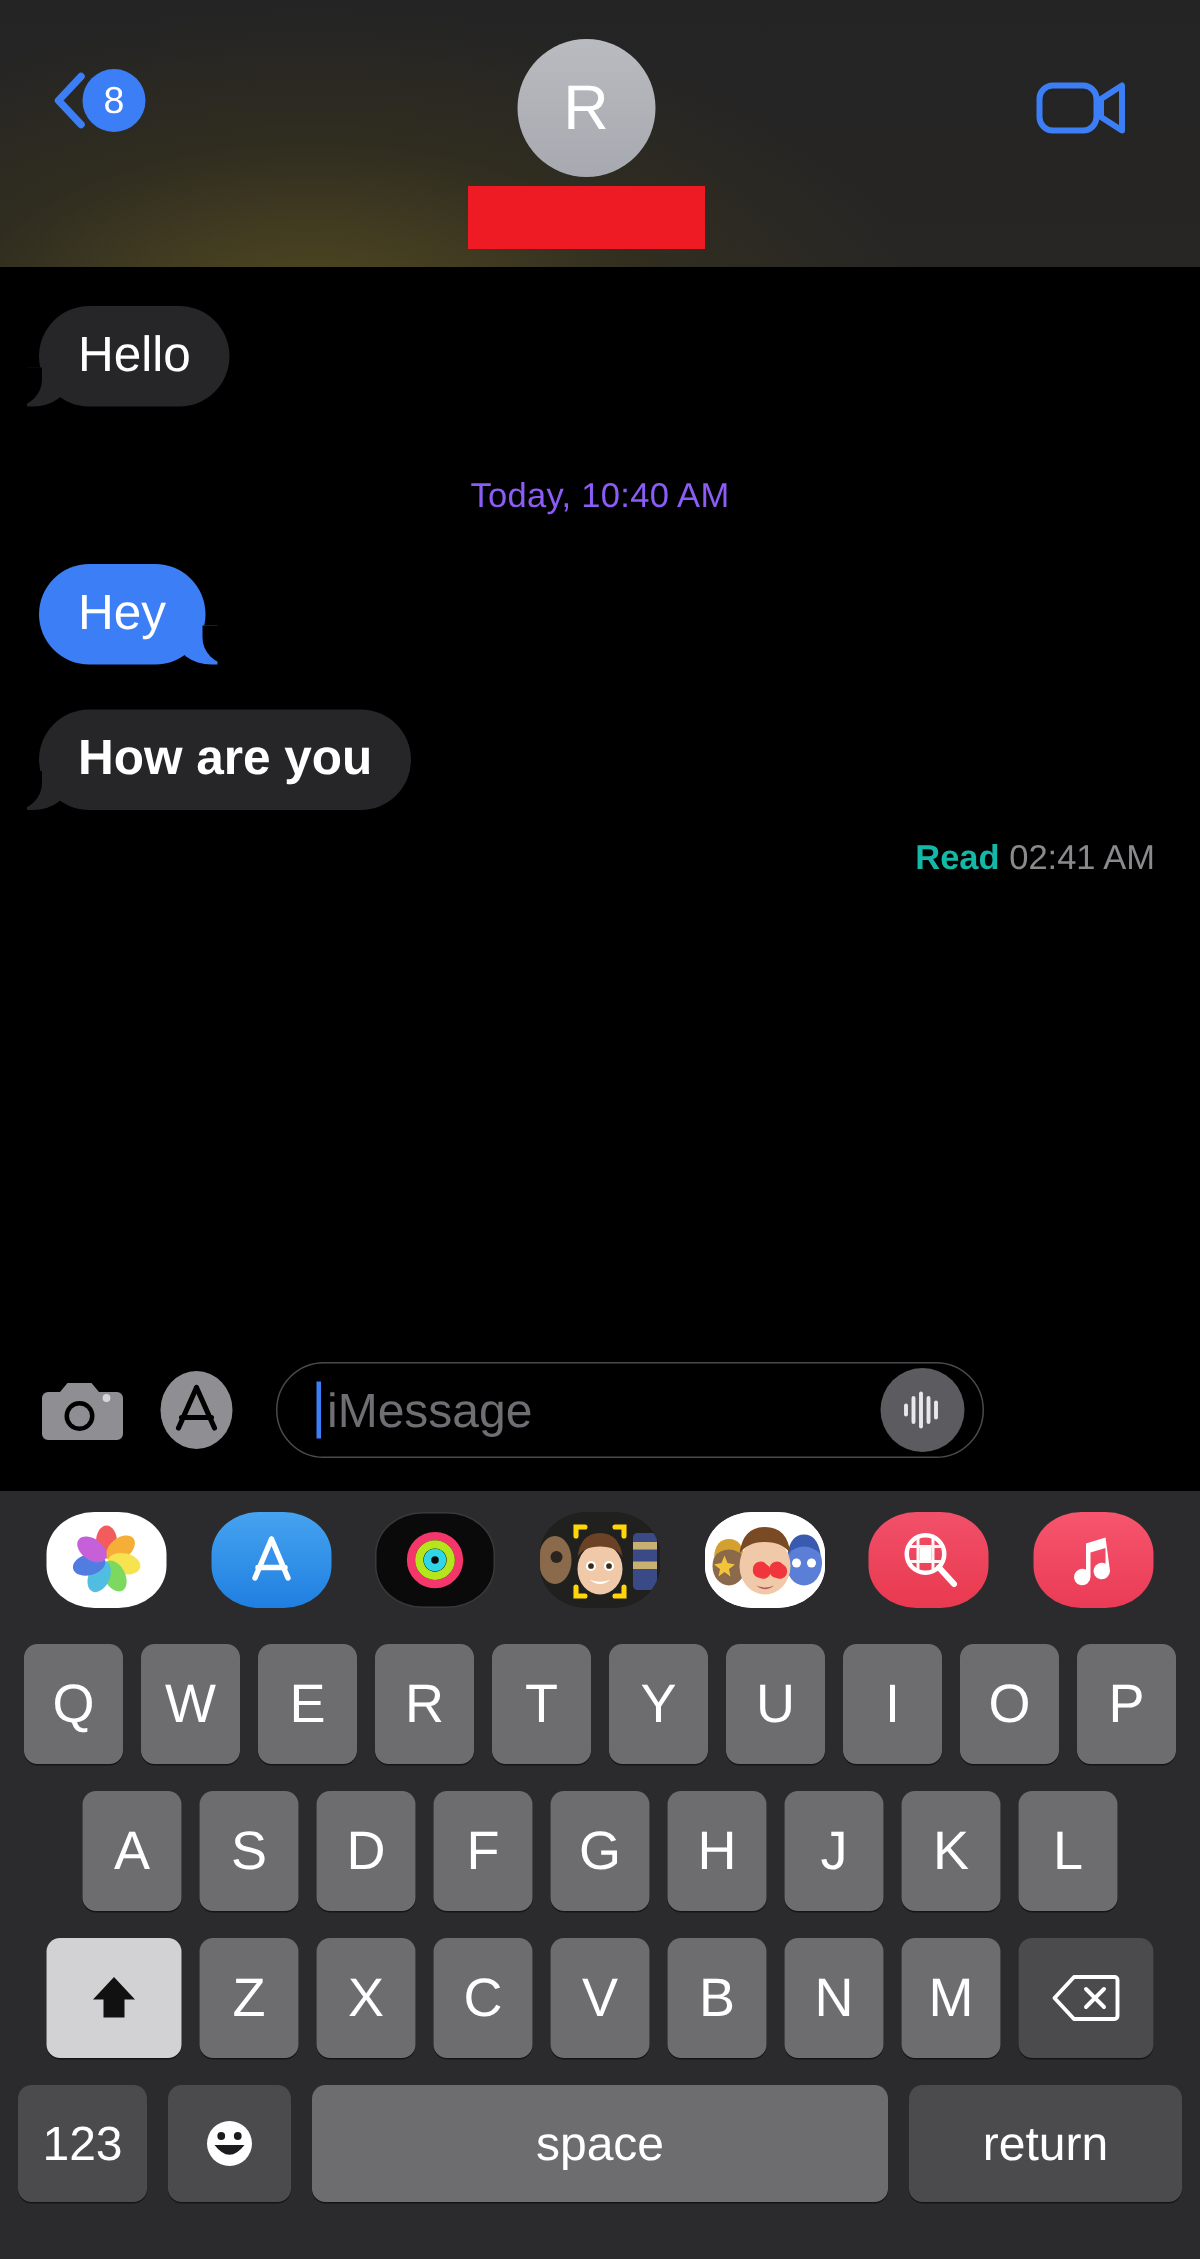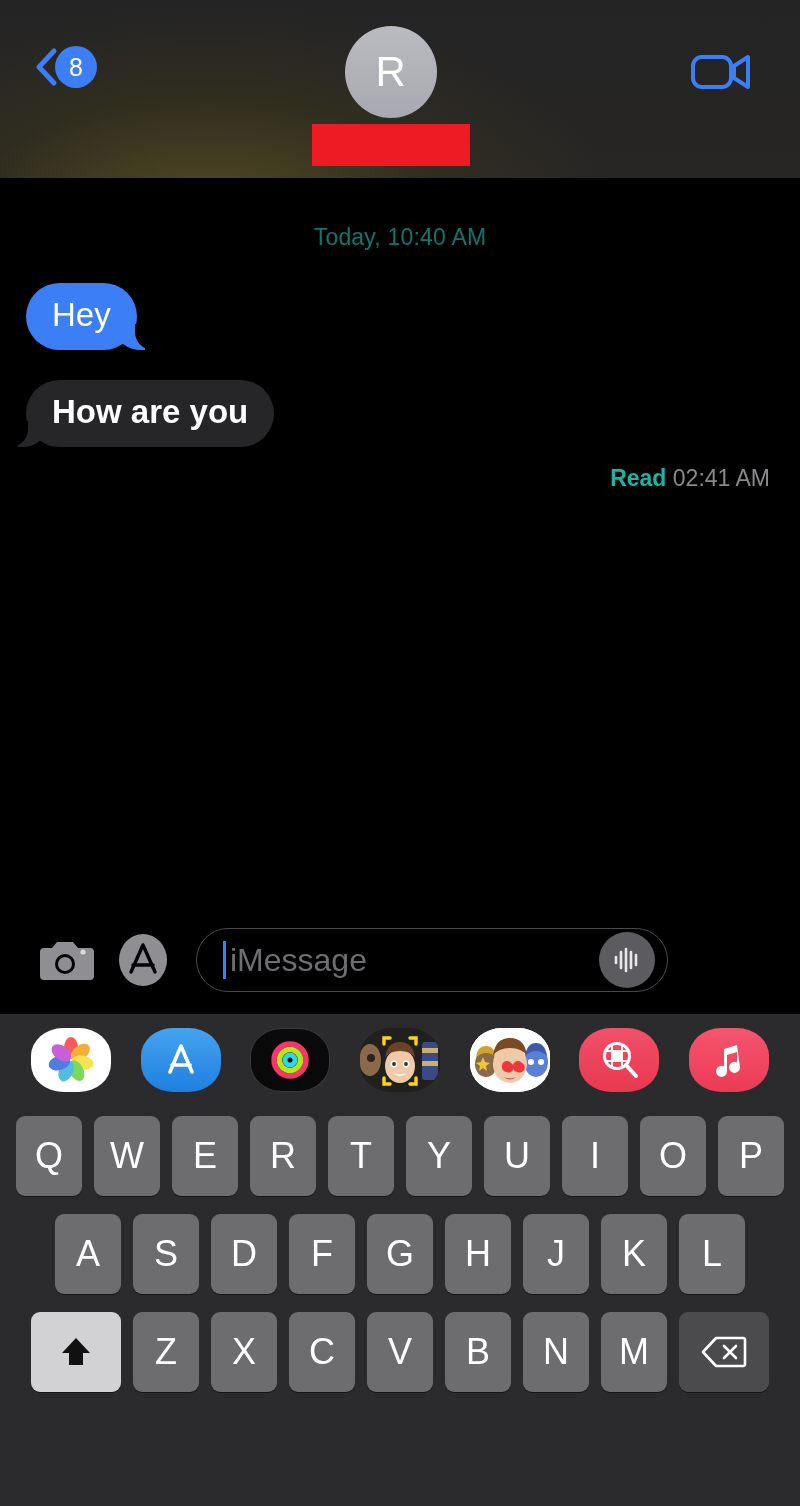--- a/index.html
+++ b/index.html
@@ -78,34 +78,34 @@
     width:28px; height:26px; background:#3c7ef5;
     border-bottom-left-radius:24px 18px;
   }
   .bubble.tail-out::before {
     content:""; position:absolute; right:-22px; bottom:0;
     width:24px; height:26px; background:#000;
     border-bottom-left-radius:18px 18px; z-index:1;
   }
 
   .timestamp {
-    text-align:center; color:#0f766e;
+    text-align:center; color:#8b5cf6;
     font-size:23px; letter-spacing:.2px;
   }
   .receipt {
     text-align:right; color:#8a8a8e;
     font-size:23px; padding-right:4px;
   }
   .receipt b { color:#14b8a6; font-weight:bold; }
 
   
   .inputbar {
     position:relative; width:680px; height:108px;
     background:#000; display:flex; align-items:center;
-    padding:0 24px; gap:22px;margin-left:12px;
+    padding:0 24px; gap:22px;
   }
   .icon-btn { display:flex; align-items:center; justify-content:center; cursor:pointer; }
   .field {
     position:relative; flex:1; height:64px;
     border:1.6px solid #4a4a4c; border-radius:34px;
     display:flex; align-items:center; padding:0 12px 0 26px;
   }
   .caret {
     width:3px; height:38px; background:#3c7ef5; margin-right:4px; flex:0 0 auto;
   }
@@ -175,20 +175,23 @@
     <div class="facetime-btn">
       <svg width="62" height="44" viewBox="0 0 62 44">
         <rect x="3" y="7" width="38" height="30" rx="9" ry="9" fill="none" stroke="#3c7ef5" stroke-width="4"></rect>
         <path d="M44 16 L58 7 L58 37 L44 28 Z" fill="none" stroke="#3c7ef5" stroke-width="4" stroke-linejoin="round"></path>
       </svg>
     </div>
   </div>
 
   <div class="convo">
 
+    <div class="row in" style="margin-top:26px;">
+      <div class="bubble in tail-in">Hello</div>
+    </div>
 
     <div class="timestamp" style="margin-top:46px;">Today, 10:40 AM</div>
 
 
     <div class="row out" style="margin-top:32px;">
       <div class="bubble out tail-out">Hey</div>
     </div>
 
     <div class="row in" style="margin-top:30px;font-weight:bold;">
       <div class="bubble in tail-in">How are you</div>
@@ -373,15 +376,28 @@
         <div class="key">N</div>
         <div class="key">M</div>
         <div class="key wide">
         <svg width="46" height="34" viewBox="0 0 46 34">
           <path d="M15 3 H42 a2 2 0 0 1 2 2 v24 a2 2 0 0 1 -2 2 H15 L2 17 Z" fill="none" stroke="#fff" stroke-width="2.6" stroke-linejoin="round"></path>
           <path d="M23 11 L35 23 M35 11 L23 23" stroke="#fff" stroke-width="2.6" stroke-linecap="round"></path>
         </svg>
       </div>
     </div>
 
+    <div class="krow r4">
+      <div class="key num bottom">123</div>
+      <div class="key emoji bottom">
+        <svg width="40" height="40" viewBox="0 0 40 40">
+          <circle cx="20" cy="20" r="15" fill="#fff"></circle>
+          <circle cx="14.5" cy="15" r="2.6" fill="#1c1c1e"></circle>
+          <circle cx="25.5" cy="15" r="2.6" fill="#1c1c1e"></circle>
+          <path d="M10 21 q10 13 20 0 z" fill="#1c1c1e"></path>
+        </svg>
+      </div>
+      <div class="key space bottom">space</div>
+      <div class="key return bottom">return</div>
+    </div>
 
   </div>
 </div>
 
 </body></html>

